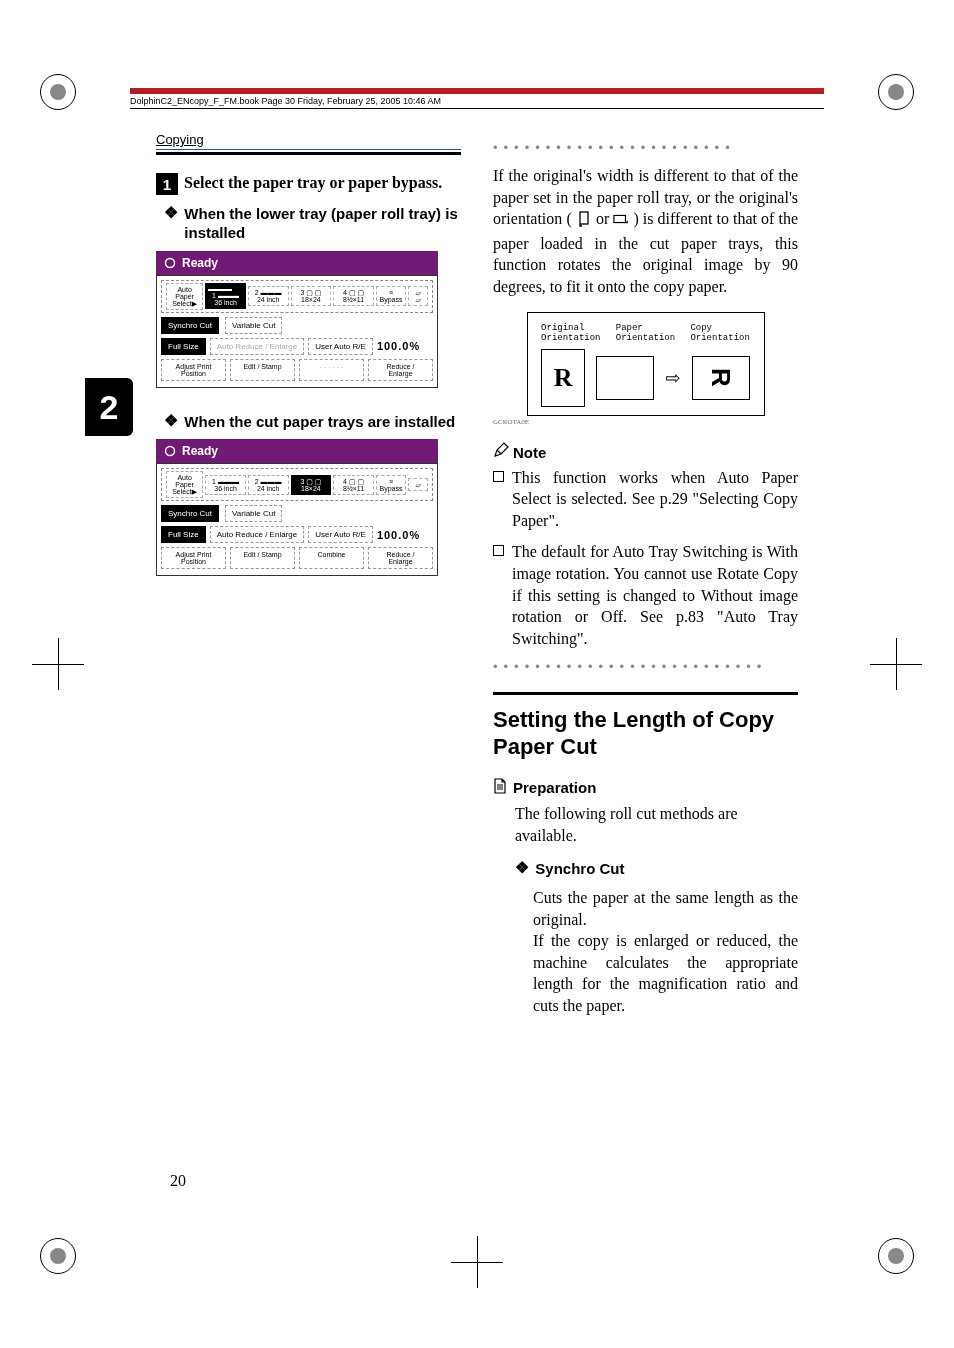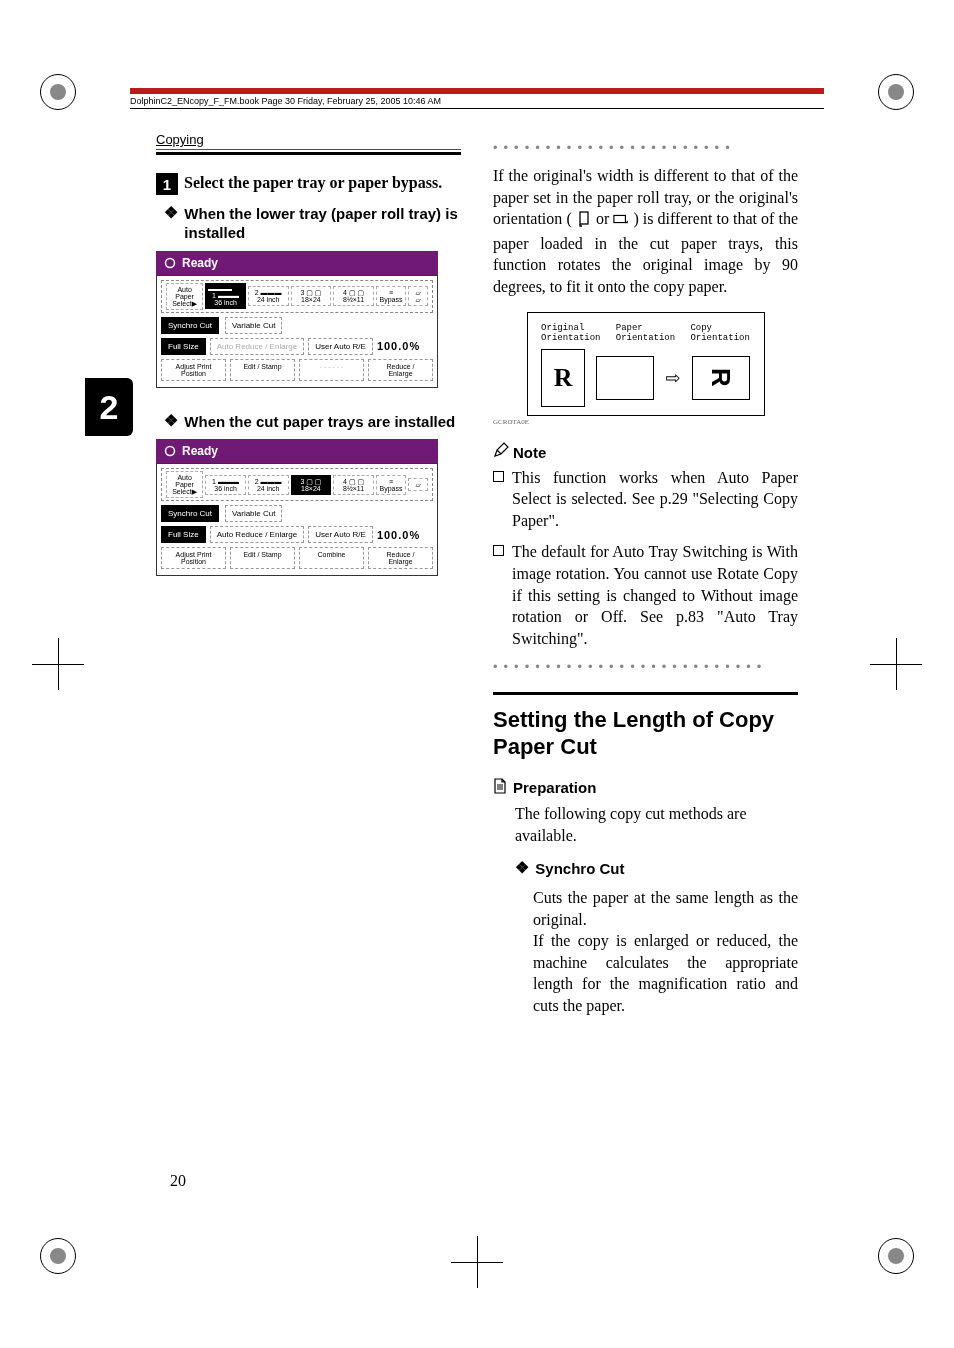--- a/index.html
+++ b/index.html
@@ -341,21 +341,21 @@
         <span class="doc-icon">
           <svg viewBox="0 0 14 16">
               <path d="M2 1 H9 L12 4 V15 H2 Z M9 1 V4 H12" fill="none" stroke="#000" stroke-width="1.2"></path>
               <line x1="4" y1="7" x2="10" y2="7" stroke="#000"></line>
               <line x1="4" y1="9" x2="10" y2="9" stroke="#000"></line>
               <line x1="4" y1="11" x2="10" y2="11" stroke="#000"></line>
             </svg>
         </span>
         <span>Preparation</span>
       </div>
-      <div class="body-text indent">The following copy cut methods are available.</div>
+      <div class="body-text indent">The following roll cut methods are available.</div>
 
       <div class="subhead indent">
         <span class="diamond">❖</span>
         <span>Synchro Cut</span>
       </div>
       <div class="body-text indent2 just" style="white-space:pre-line">Cuts the paper at the same length as the original.
 If the copy is enlarged or reduced, the machine calculates the appropriate length for the magnification ratio and cuts the paper.</div>
     </div>
   </div>
 

